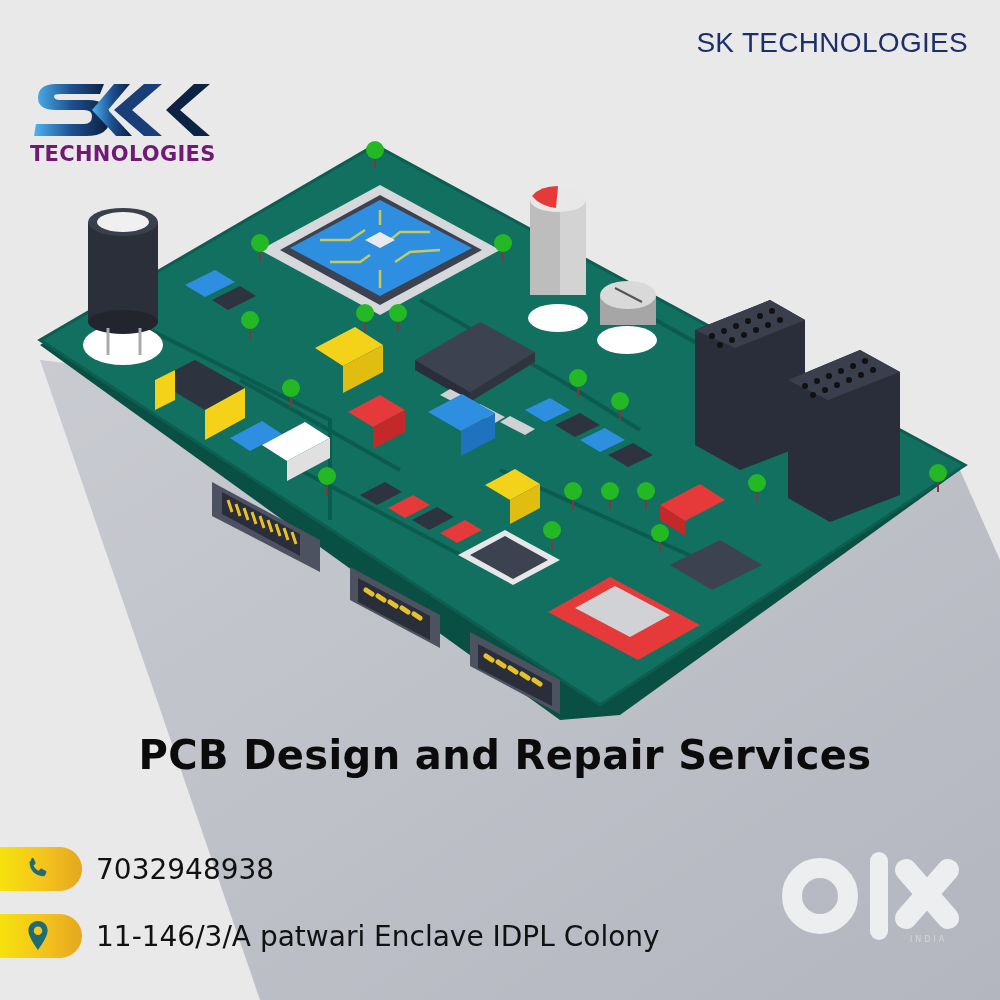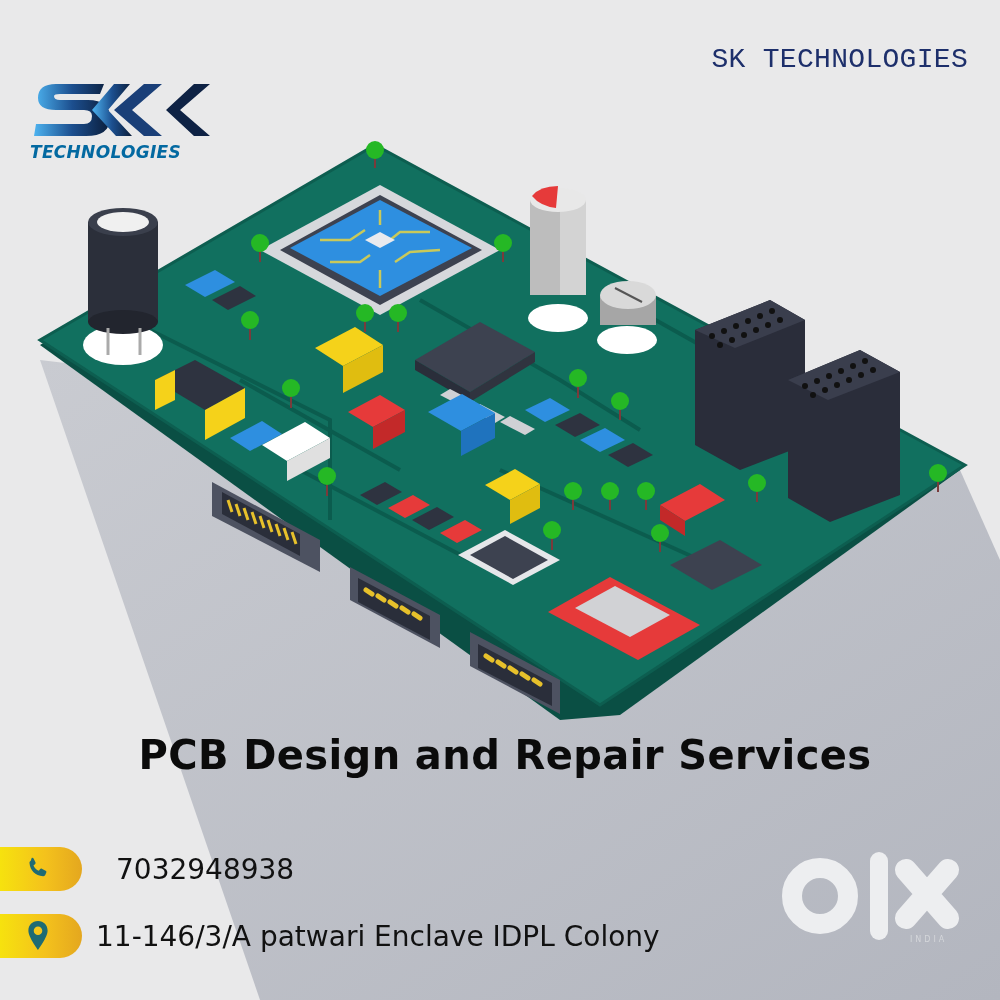--- a/index.html
+++ b/index.html
@@ -2,22 +2,22 @@
 <html><head>
 <meta charset="utf-8">
 <style>
   html, body { margin:0; padding:0; }
   body { width:1000px; height:1000px; overflow:hidden; position:relative;
          background:#e9e9ea; font-family:"Liberation Sans", sans-serif; }
   .shadow-band { position:absolute; left:0; top:0; width:1000px; height:1000px; }
   .logo { position:absolute; left:28px; top:82px; width:190px; height:82px; }
   .logo-mark { position:absolute; left:6px; top:0; width:180px; height:56px; }
   .logo-text { position:absolute; left:2px; top:60px; font-family:"DejaVu Sans", sans-serif;
-               font-weight:bold; font-size:17px; letter-spacing:0.3px; color:#0369a1;font-style:italic; }
-  .brand-top { position:absolute; right:32px; top:44px; font-family:Liberation Mono, monospace;
+               font-weight:bold; font-size:21px; letter-spacing:0.3px; color:#701a75; }
+  .brand-top { position:absolute; right:32px; top:27px; font-family:Liberation Sans, sans-serif;
                font-size:28px; color:#1d2f6b; letter-spacing:0.3px; }
   .pcb { position:absolute; left:0; top:130px; width:1000px; height:600px; }
   .headline { position:absolute; left:0; width:1010px; top:732px; text-align:center;
               font-family:"DejaVu Sans", sans-serif; font-weight:bold; font-size:40px;
               color:#0b0b0b; letter-spacing:0.4px; }
   .contact-row { position:absolute; left:0; height:48px; display:flex; align-items:center; }
   .pill { width:82px; height:44px; border-radius:0 22px 22px 0;
           background:linear-gradient(90deg,#f6e20e 0%,#f4c21c 55%,#e4a71f 100%);
           display:flex; align-items:center; justify-content:center; padding-left:0; }
   .pill svg { margin-left:-6px; }
@@ -301,21 +301,21 @@
       </g>
     <g>
         <line x1="938" y1="475" x2="938" y2="492" stroke="#7a3b3b" stroke-width="2"></line>
         <circle cx="938" cy="473" r="9" fill="#25b825"></circle>
       </g>
   </g>
 </svg>
 
 <div class="headline">PCB Design and Repair Services</div>
 
-<div class="contact-row" style="top:845px;gap:20px;">
+<div class="contact-row" style="top:845px;">
   <div class="pill">
     <svg width="28" height="28" viewBox="0 0 24 24">
       <path d="M6.6 2.5c.6-.3 1.3 0 1.6.6l1.6 3.2c.3.6.1 1.2-.4 1.6l-1.3 1c.9 2 2.6 3.7 4.6 4.6l1-1.3c.4-.5 1-.7 1.6-.4l3.2 1.6c.6.3.9 1 .6 1.6l-.9 2.2c-.3.7-1 1.1-1.8 1C9.5 17.6 5.3 13.4 4.7 6.9c-.1-.8.3-1.5 1-1.8z" fill="#1f6b73"></path>
     </svg>
   </div>
   <div class="contact-text">7032948938</div>
 </div>
 
 <div class="contact-row" style="top:912px;">
   <div class="pill">

